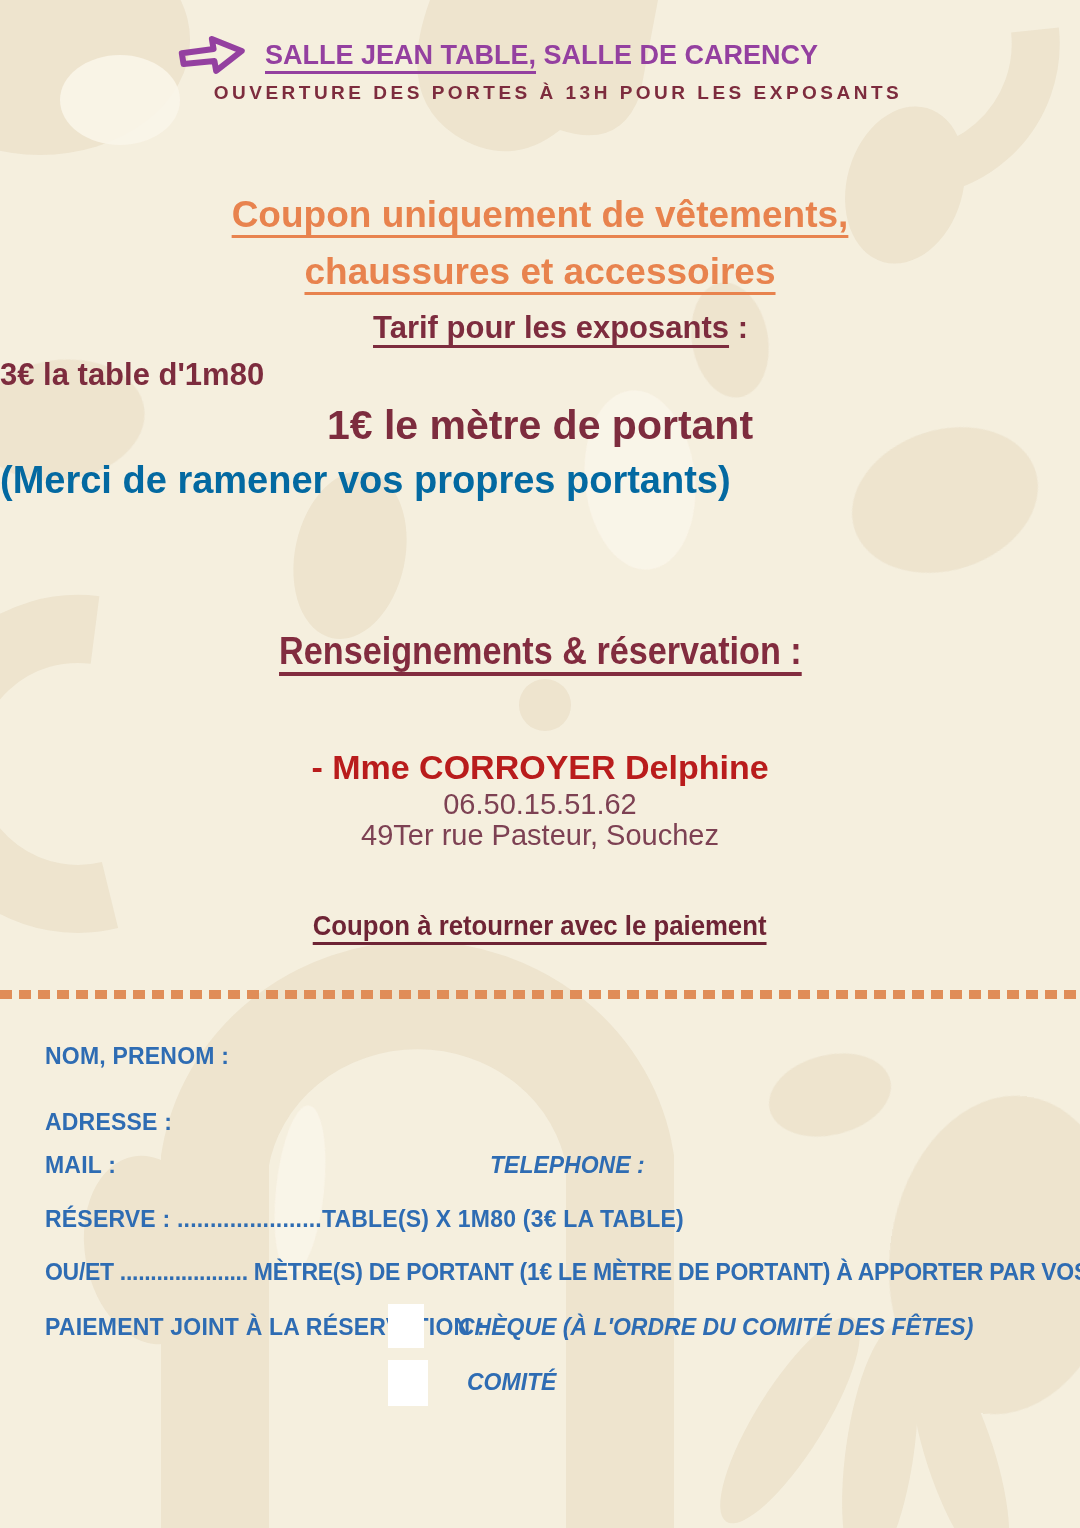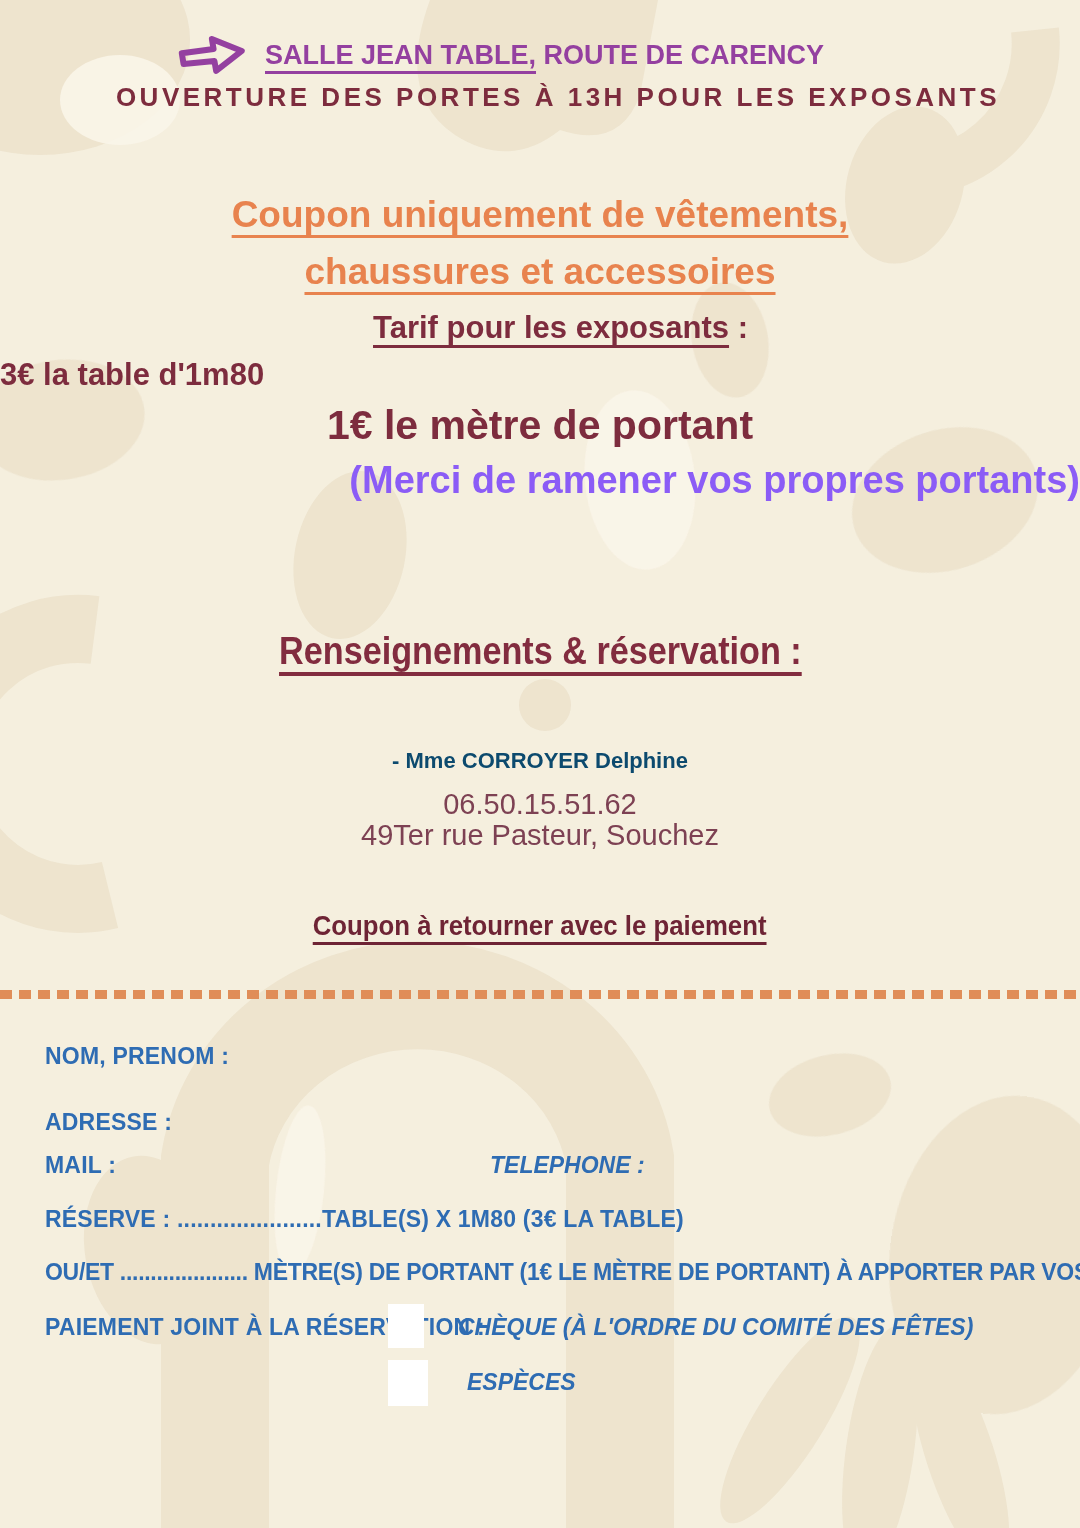--- a/index.html
+++ b/index.html
@@ -10,37 +10,37 @@
     overflow:hidden;
     font-family:"Liberation Sans", sans-serif;
   }
   .bg-shapes{position:absolute;left:0;top:0;z-index:0;}
   .layer{position:absolute;left:0;right:0;z-index:1;}
 
   
   .venue-row{position:absolute;top:32px;left:176px;display:flex;align-items:center;gap:15px;z-index:1;}
   .venue-text{font-size:27px;font-weight:bold;color:#9440a0;white-space:nowrap;}
   .venue-underlined{text-decoration:underline;text-decoration-thickness:3px;text-underline-offset:7px;}
-  .opening{top:82px;text-align:center;font-size:26px;font-weight:bold;color:#7d2c3e;letter-spacing:3.5px;padding-left:36px;}
+  .opening{top:82px;text-align:center;font-size:19px;font-weight:bold;color:#7d2c3e;letter-spacing:3.5px;padding-left:36px;}
 
   
   .sale{top:186px;text-align:center;color:#e8834e;font-weight:bold;font-size:37px;line-height:57px;}
   .sale span{text-decoration:underline;text-decoration-thickness:3px;text-underline-offset:8px;}
 
   
   .tariff-heading{top:310px;text-align:center;font-size:31px;font-weight:bold;color:#7d2c3e;padding-left:41px;}
   .tariff-heading .u{text-decoration:underline;text-decoration-thickness:3px;text-underline-offset:7px;}
   .table-price{top:357px;text-align:left;font-size:31px;font-weight:bold;color:#7d2c3e;}
   .rack-price{top:402px;text-align:center;font-size:41px;font-weight:bold;color:#7d2c3e;}
-  .tariff-note{top:459px;text-align:right;font-size:38px;font-weight:bold;color:#8b5cf6;}
+  .tariff-note{top:459px;text-align:left;font-size:38px;font-weight:bold;color:#0369a1;}
 
   
   .info-heading{top:630px;text-align:center;font-size:38px;font-weight:bold;color:#822c3f;}
   .info-heading span{display:inline-block;transform:scaleX(.9);text-decoration:underline;text-decoration-thickness:4px;text-underline-offset:8px;}
-  .contact-name{top:748px;text-align:center;font-size:22px;font-weight:bold;color:#0c4a6e;}
+  .contact-name{top:748px;text-align:center;font-size:34px;font-weight:bold;color:#b91c1c;}
   .contact-phone{top:788px;text-align:center;font-size:29px;color:#7d4153;}
   .contact-address{top:819px;text-align:center;font-size:29px;color:#7d4153;}
   .coupon-note{top:910px;text-align:center;font-size:28px;font-weight:bold;color:#6e2435;}
   .coupon-note span{display:inline-block;transform:scaleX(.92);text-decoration:underline;text-decoration-thickness:3px;text-underline-offset:7px;}
 
   
   .divider{position:absolute;top:990px;left:0;width:1080px;height:9px;z-index:1;
     background:repeating-linear-gradient(90deg,#e08d58 0 12px,rgba(0,0,0,0) 12px 19px);}
 
   
@@ -87,21 +87,21 @@
       <ellipse cx="300" cy="1190" rx="24" ry="85" transform="rotate(6 300 1190)"></ellipse>
       <ellipse cx="640" cy="480" rx="55" ry="90" transform="rotate(-6 640 480)"></ellipse>
       <ellipse cx="120" cy="100" rx="60" ry="45"></ellipse>
     </g>
   </svg>
 
   <div class="venue-row">
     <svg width="74" height="46" viewBox="0 0 74 46" aria-hidden="true">
       <path d="M6 19 L38 17 L37 7 L66 21 L39 39 L38 29 L7 30 Z" fill="none" stroke="#9440a0" stroke-width="6" stroke-linejoin="round" transform="rotate(-4 37 23)"></path>
     </svg>
-    <div class="venue-text"><span class="venue-underlined">SALLE JEAN TABLE,</span> <span>ROUTE DE CARENCY</span></div>
+    <div class="venue-text"><span class="venue-underlined">SALLE JEAN TABLE,</span> <span>SALLE DE CARENCY</span></div>
   </div>
 
   <div class="layer opening">OUVERTURE DES PORTES À 13H POUR LES EXPOSANTS</div>
 
   <div class="layer sale">
     <span>Coupon uniquement de vêtements,</span><br>
     <span>chaussures et accessoires</span>
   </div>
 
   <div class="layer tariff-heading"><span class="u">Tarif pour les exposants</span><span> :</span></div>
@@ -135,15 +135,15 @@
   <div class="form-label row-reserve">RÉSERVE : ......................TABLE(S) X 1M80 (3€ LA TABLE)</div>
 
   <div class="form-label row-rack">OU/ET ..................... MÈTRE(S) DE PORTANT (1€ LE MÈTRE DE PORTANT) À APPORTER PAR VOS SOINS</div>
 
   <div class="form-label row-payment">PAIEMENT JOINT À LA RÉSERVATION :</div>
 
   <div class="checkbox checkbox-1"></div>
   <div class="cheque-label">CHÈQUE (À L'ORDRE DU COMITÉ DES FÊTES)</div>
 
   <div class="checkbox checkbox-2"></div>
-  <div class="cash-label">ESPÈCES</div>
+  <div class="cash-label">COMITÉ</div>
 
 </div>
 
 </body></html>

